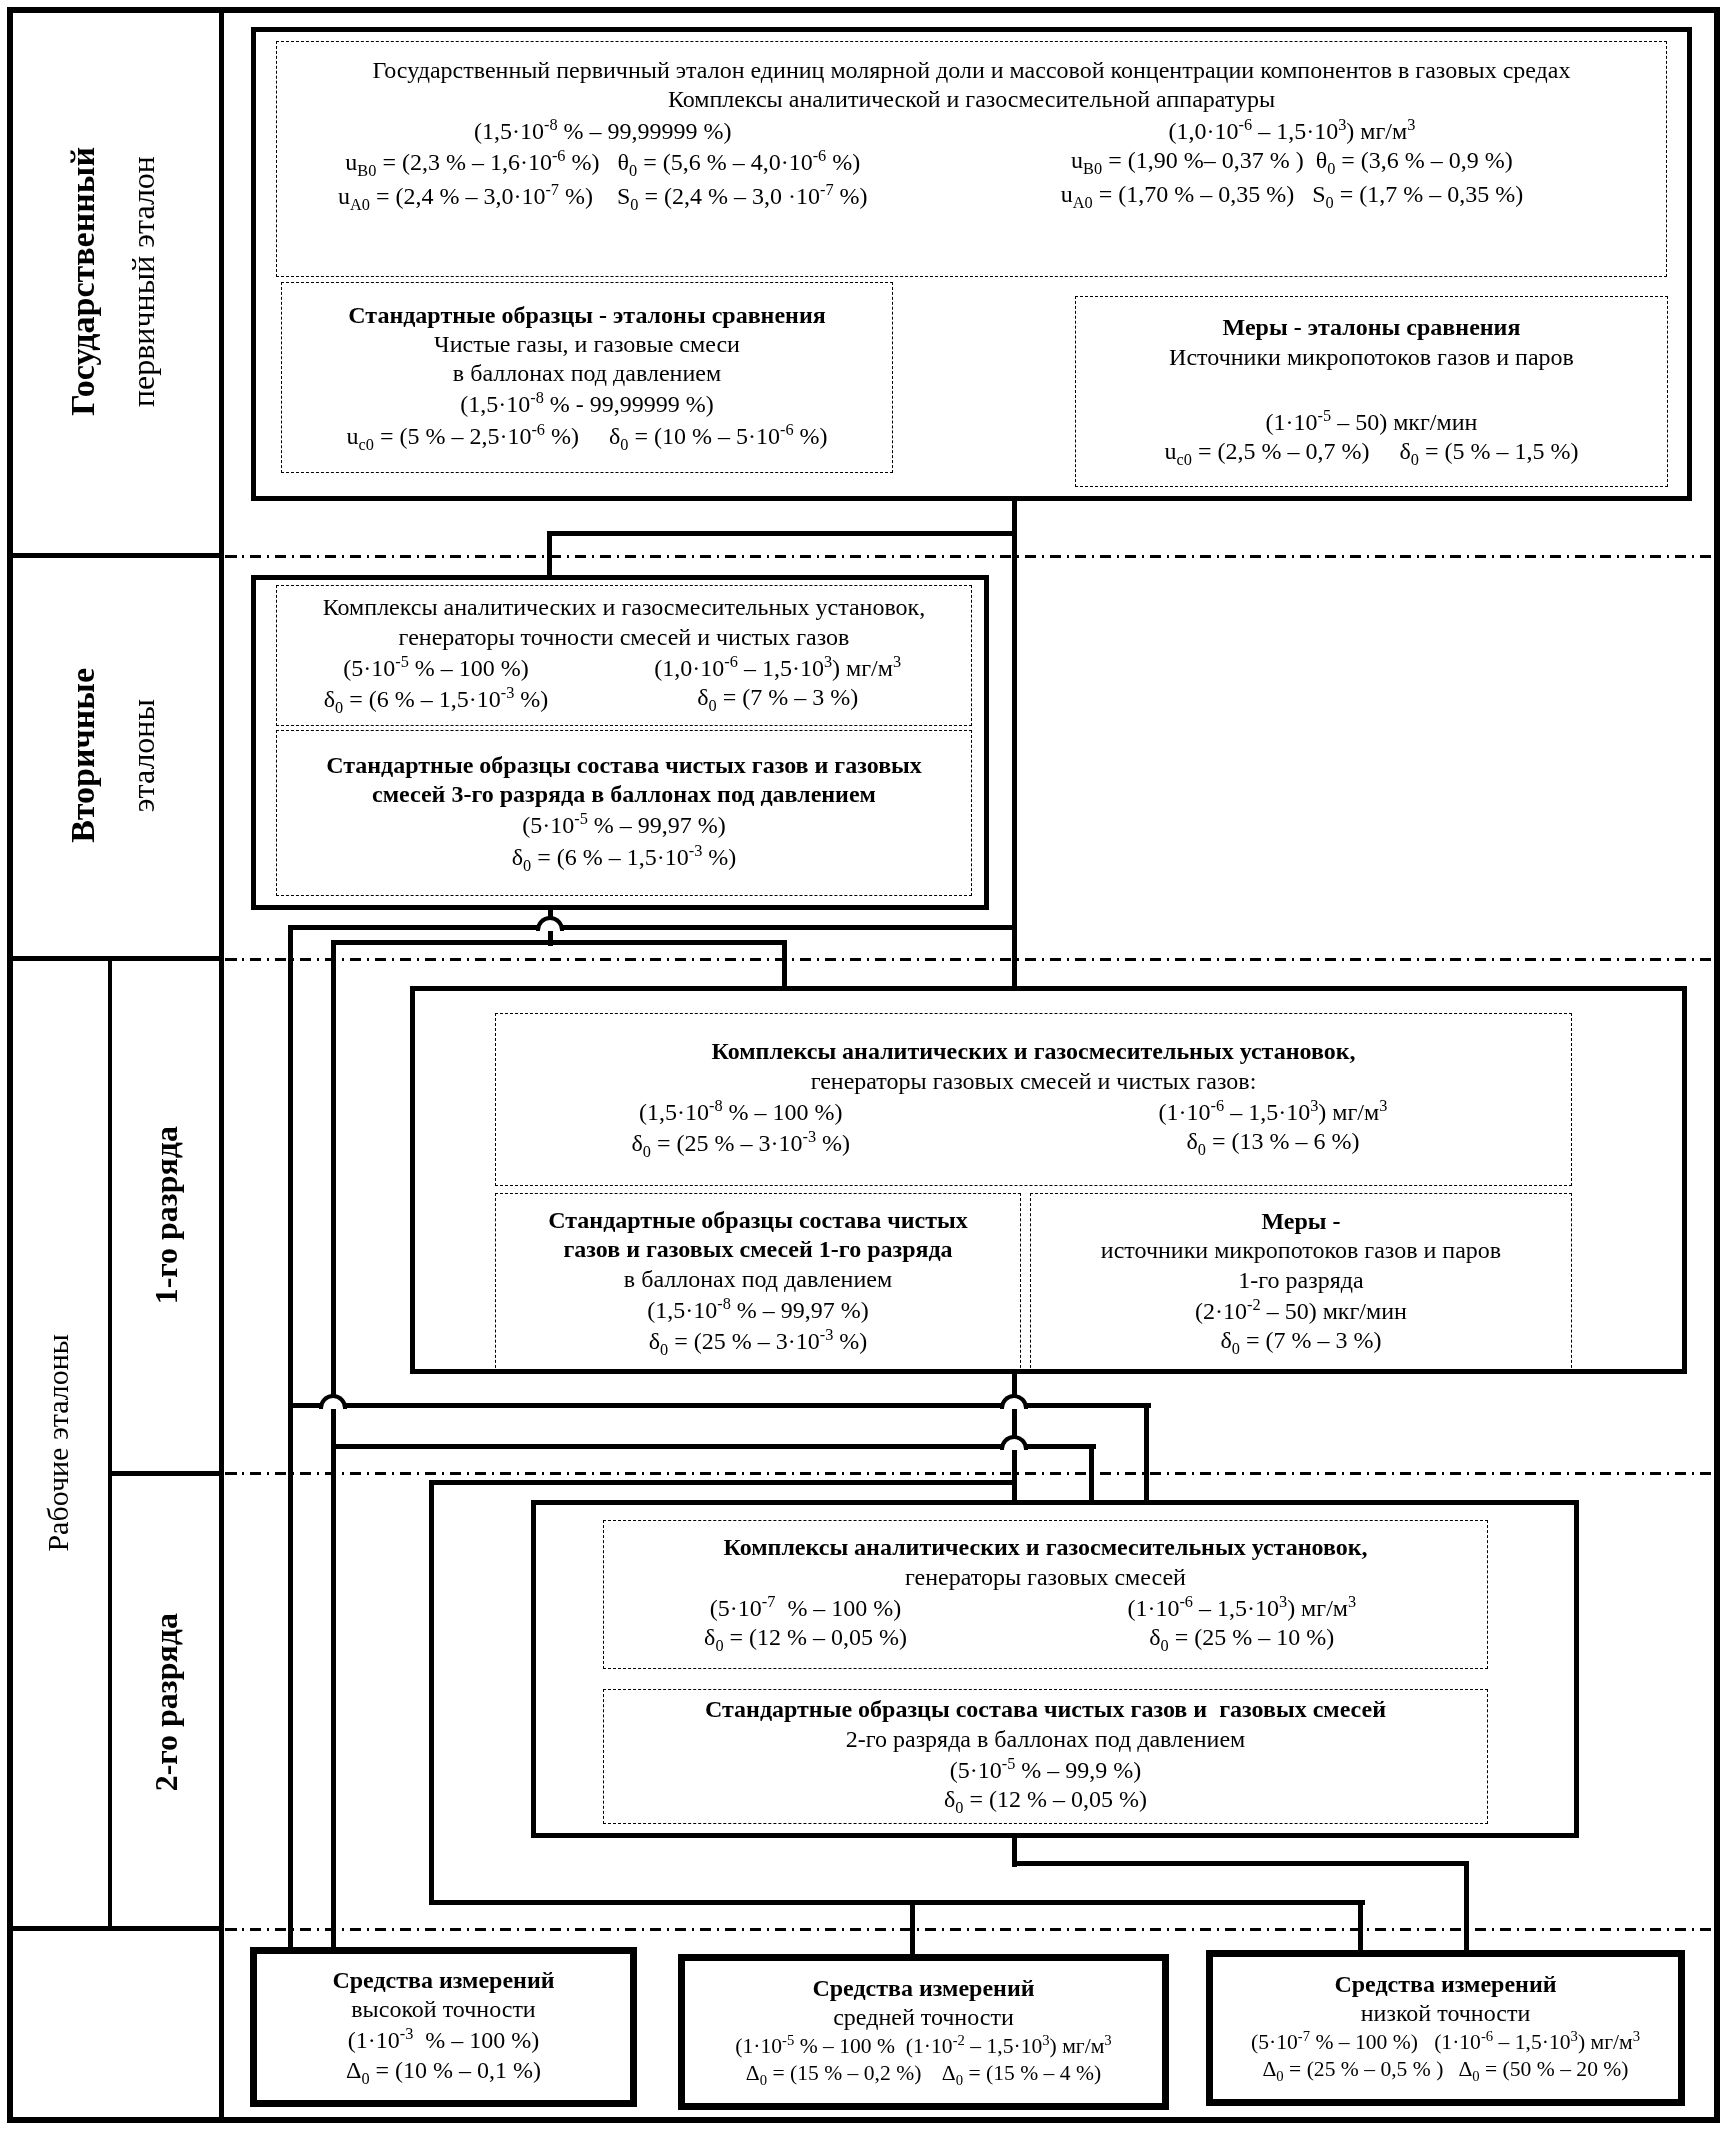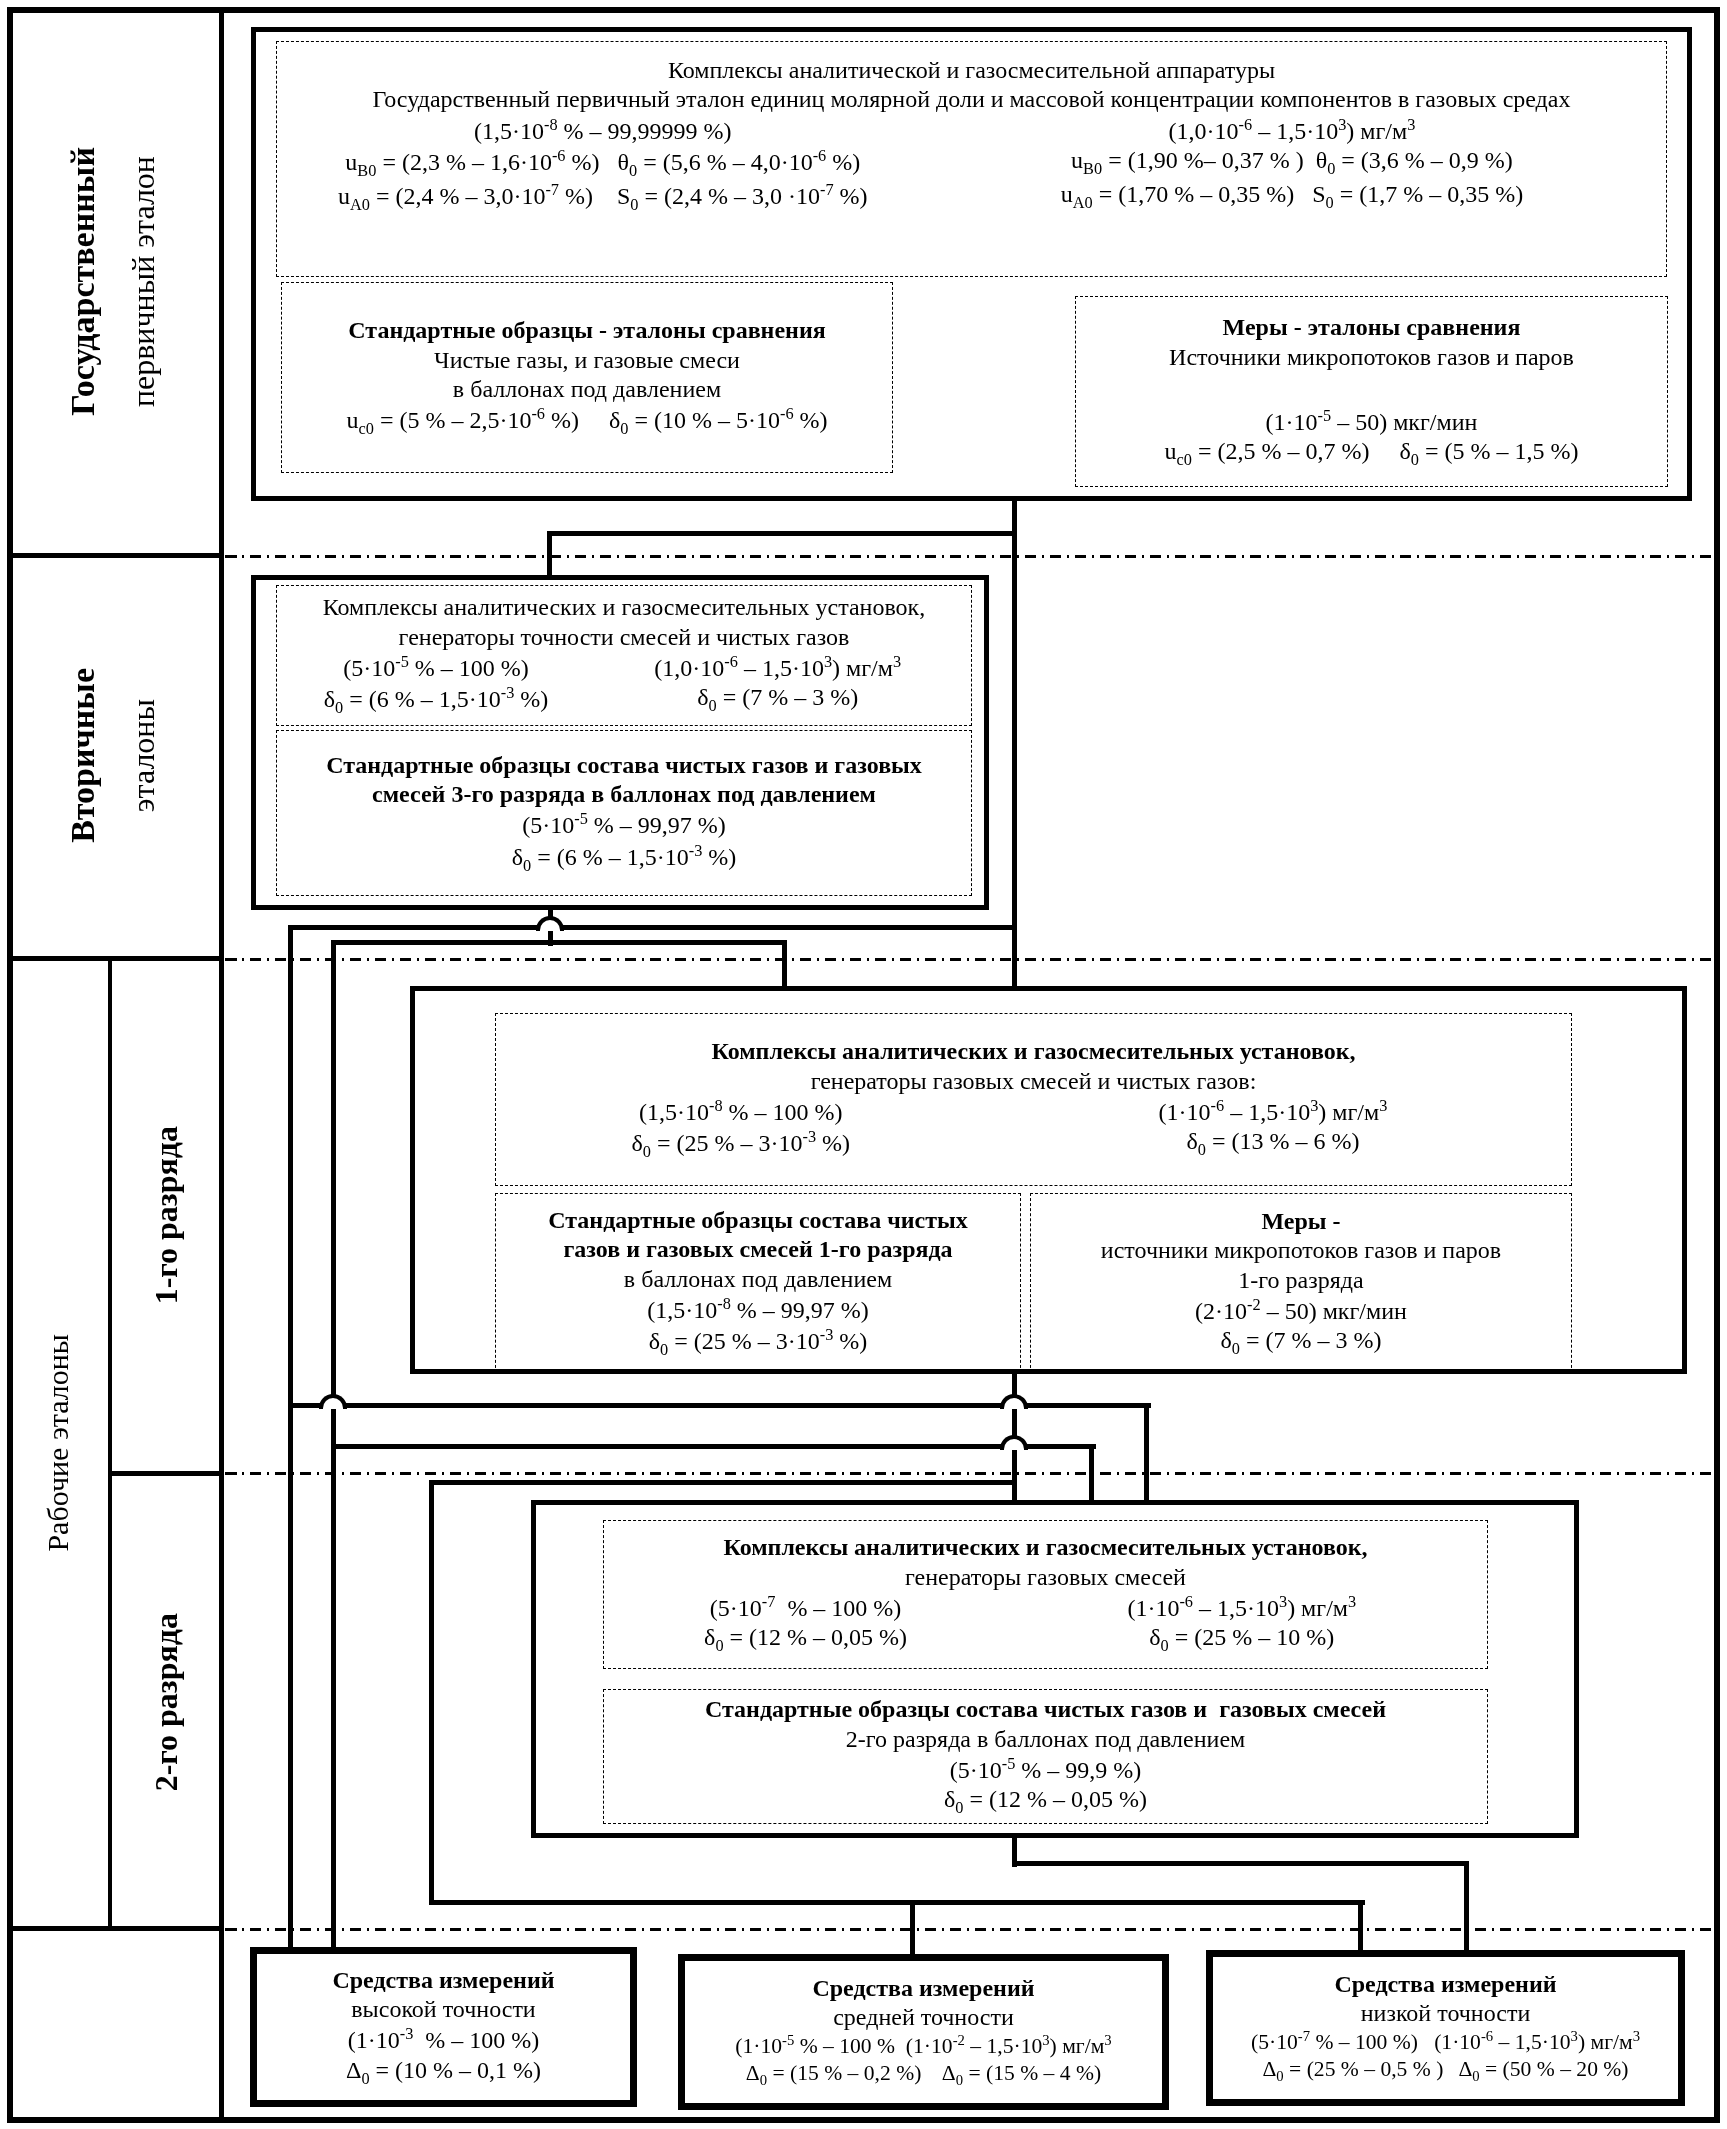--- a/index.html
+++ b/index.html
@@ -92,39 +92,40 @@
   <div class="hline" style="left:1012px;top:1861px;width:457px;height:5.3px;"></div>
   <div class="vline" style="left:1464px;top:1861px;width:5.3px;height:90px;"></div>
 
   <div class="arc" style="left:536px;top:916px;"></div>
   <div class="arc" style="left:319px;top:1394px;"></div>
   <div class="arc" style="left:1000px;top:1394px;"></div>
   <div class="arc" style="left:1000px;top:1435px;"></div>
 
   <div class="block" style="left:251px;top:26.5px;width:1441px;height:474px;"></div>
   <div class="dbox tpad" style="left:276px;top:41px;width:1391px;height:236px;">
+    <div class="l">Государственный первичный эталон единиц молярной доли и массовой концентрации компонентов в газовых средах</div>
     <div class="l">Комплексы аналитической и газосмесительной аппаратуры</div>
-    <div class="l">Государственный первичный эталон единиц молярной доли и массовой концентрации компонентов в газовых средах</div>
     <div class="row">
       <div class="c1">(1,5·10<sup>-8</sup> % – 99,99999 %)</div>
       <div class="c2">(1,0·10<sup>-6</sup> – 1,5·10<sup>3</sup>) мг/м<sup>3</sup></div>
     </div>
     <div class="row">
       <div class="c1">u<sub>B0</sub> = (2,3 % – 1,6·10<sup>-6</sup> %)&nbsp;&nbsp; θ<sub>0</sub> = (5,6 % – 4,0·10<sup>-6</sup> %)</div>
       <div class="c2">u<sub>B0</sub> = (1,90 %– 0,37 % )&nbsp; θ<sub>0</sub> = (3,6 % – 0,9 %)</div>
     </div>
     <div class="row">
       <div class="c1">u<sub>A0</sub> = (2,4 % – 3,0·10<sup>-7</sup> %)&nbsp;&nbsp;&nbsp; S<sub>0</sub> = (2,4 % – 3,0 ·10<sup>-7</sup> %)</div>
       <div class="c2">u<sub>A0</sub> = (1,70 % – 0,35 %)&nbsp;&nbsp; S<sub>0</sub> = (1,7 % – 0,35 %)</div>
     </div>
   </div>
   <div class="dbox" style="left:281px;top:282px;width:612px;height:191px;">
     <div class="l b">Стандартные образцы - эталоны сравнения</div>
     <div class="l">Чистые газы, и газовые смеси</div>
     <div class="l">в баллонах под давлением</div>
+    <div class="l">(1,5·10<sup>-8</sup> % - 99,99999 %)</div>
     <div class="l">u<sub>c0</sub> = (5 % – 2,5·10<sup>-6</sup> %)&nbsp;&nbsp;&nbsp;&nbsp; δ<sub>0</sub> = (10 % – 5·10<sup>-6</sup> %)</div>
   </div>
   <div class="dbox" style="left:1075px;top:296px;width:593px;height:191px;text-align:center;">
     <div class="l b">Меры - эталоны сравнения</div>
     <div class="l">Источники микропотоков газов и паров</div>
     <div class="gap"></div>
     <div class="l">(1·10<sup>-5</sup> – 50) мкг/мин</div>
     <div class="l">u<sub>c0</sub> = (2,5 % – 0,7 %)&nbsp;&nbsp;&nbsp;&nbsp; δ<sub>0</sub> = (5 % – 1,5 %)</div>
   </div>
 

